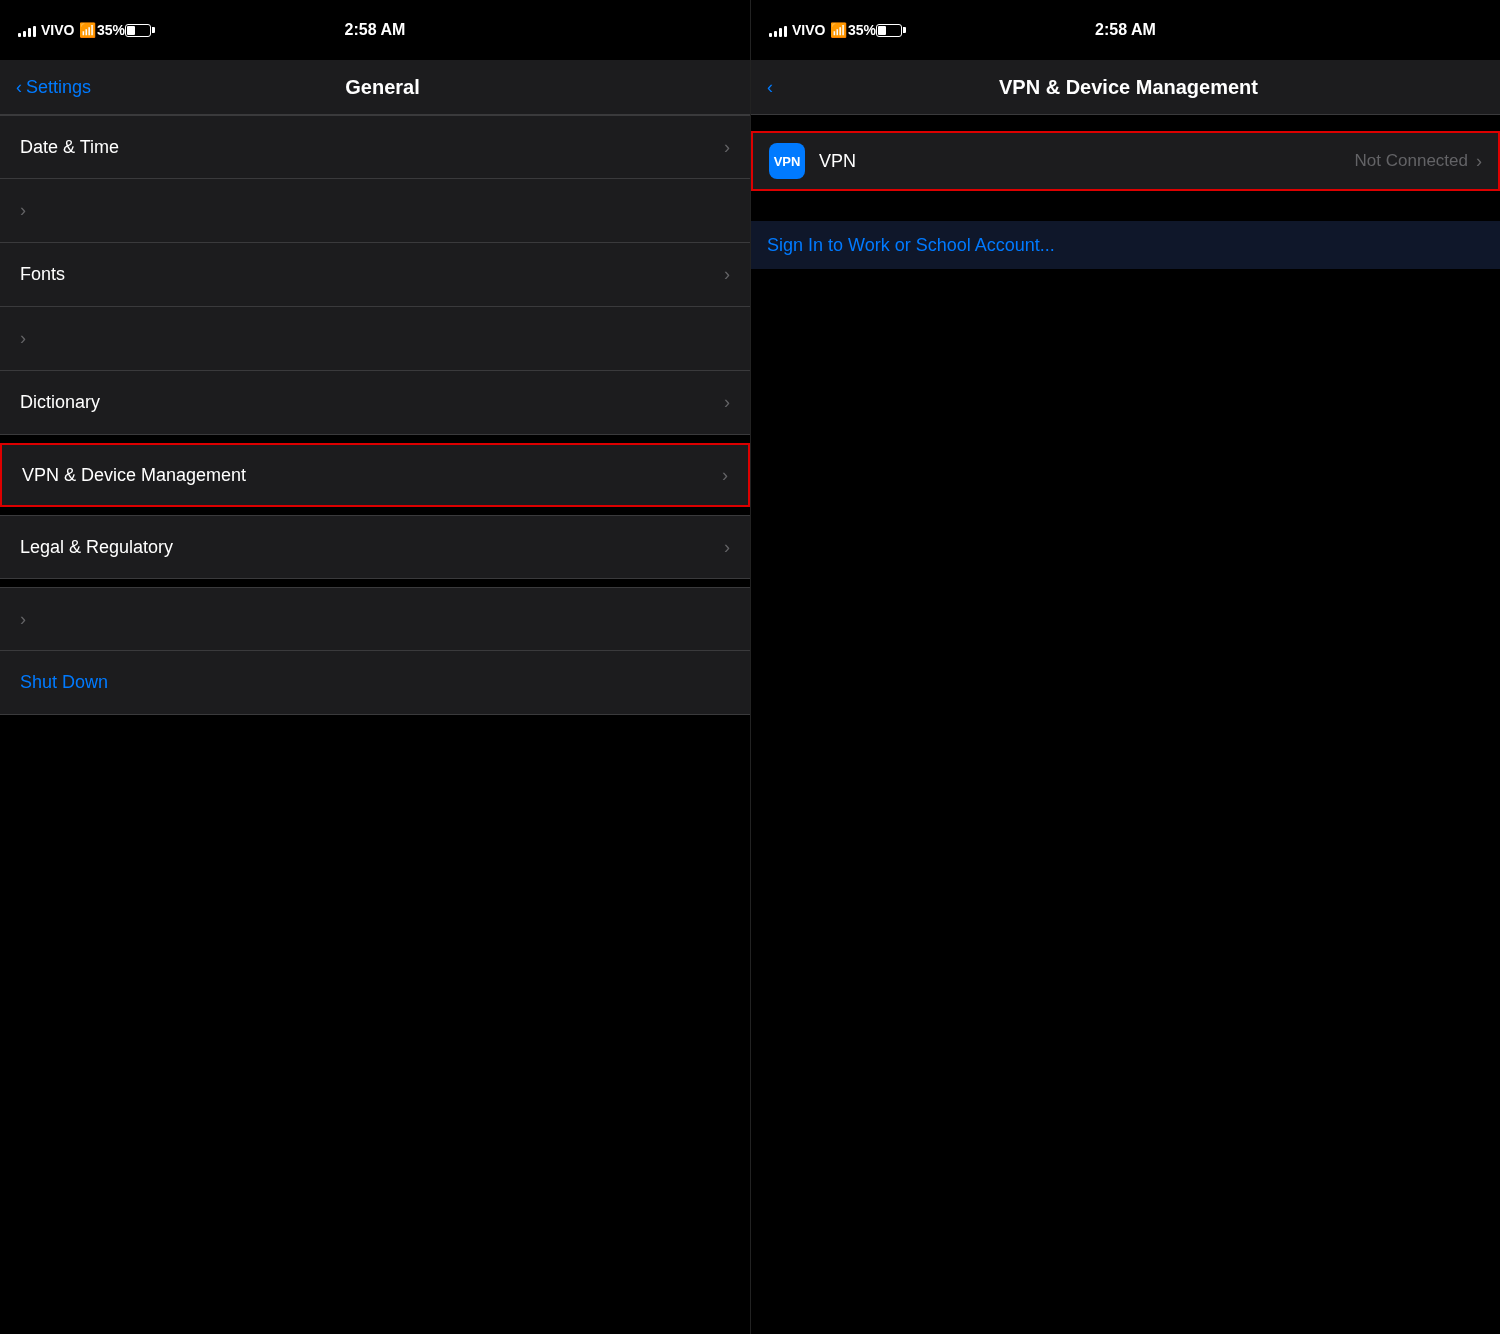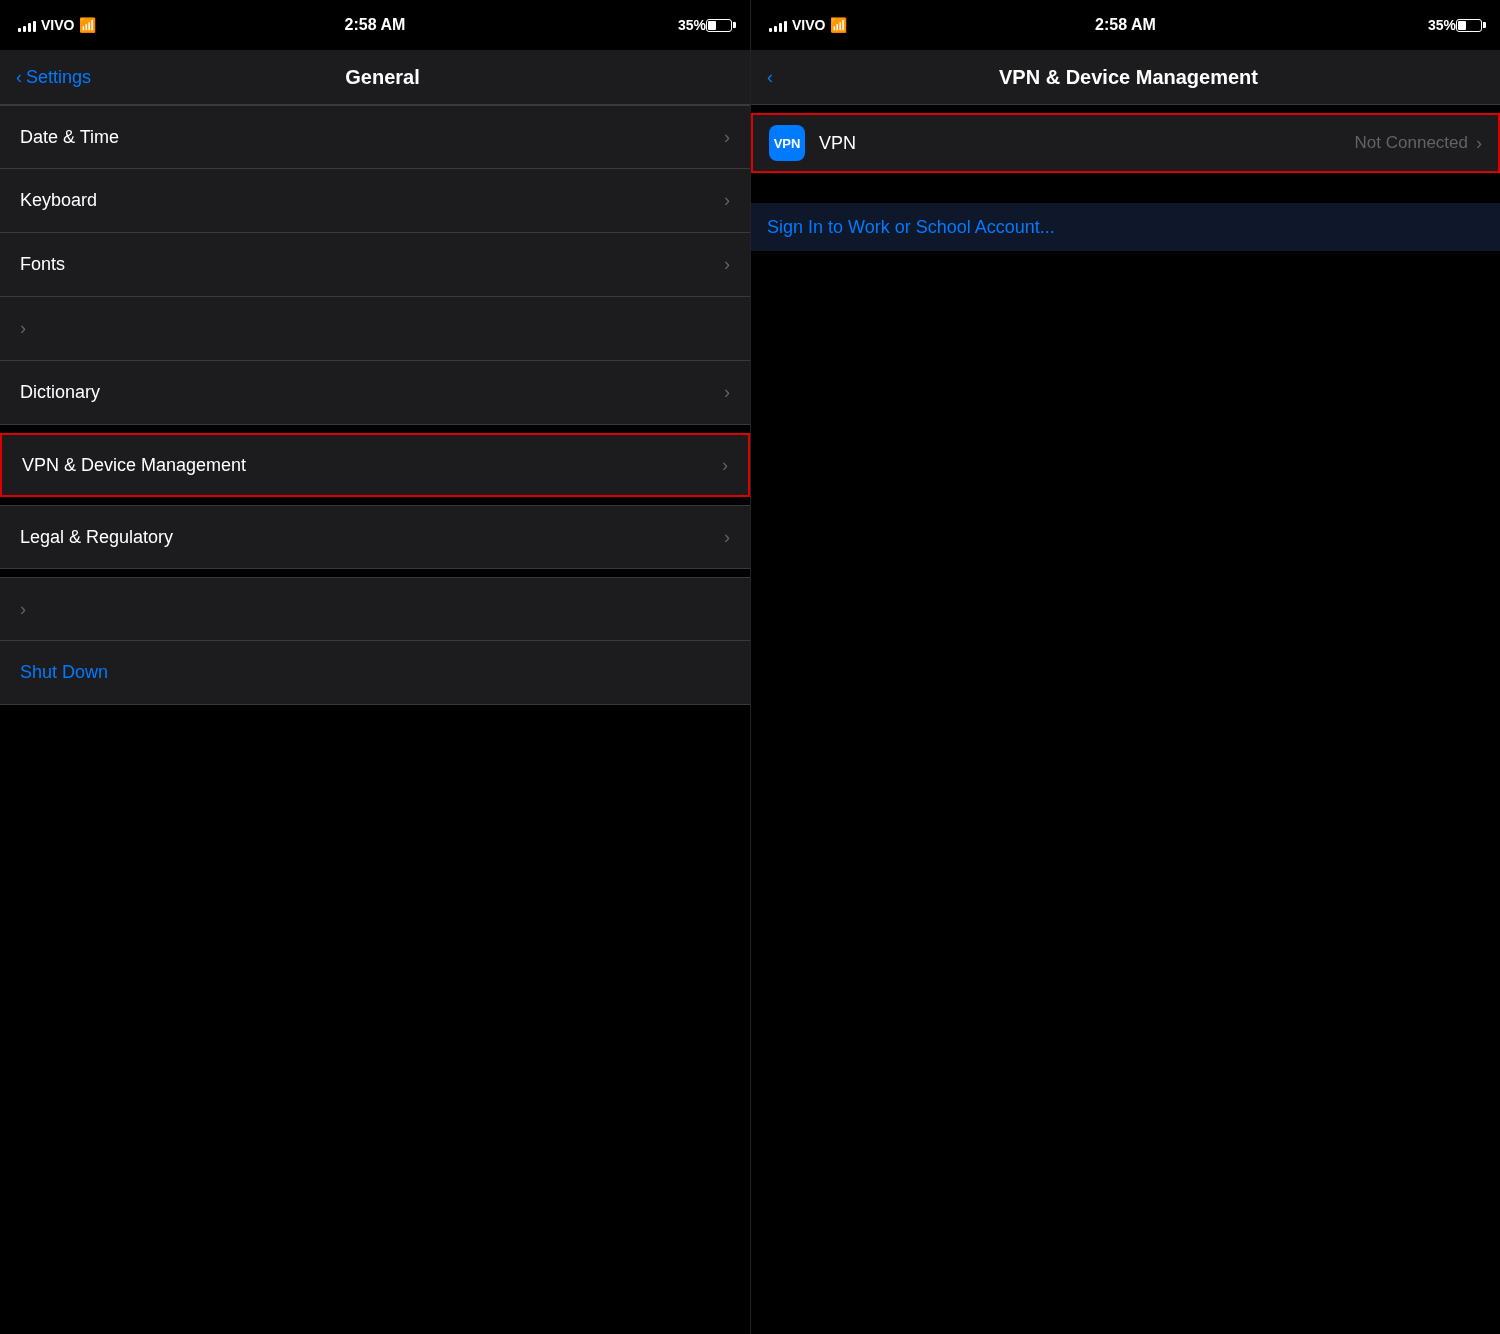--- a/index.html
+++ b/index.html
@@ -28,25 +28,24 @@
       height: 1334px;
       background: #000;
       display: flex;
       flex-direction: column;
       flex-shrink: 0;
       border-left: 1px solid #222;
     }
 
     
     .status-bar {
-      height: 50px;
-      background: #000;
-      display: flex;
-      align-items: center;
-      justify-content: space-between;
+      height: 60px;
+      background: #000;
+      display: flex;
+      align-items: center;
       padding: 0 18px;
       flex-shrink: 0;
     }
     .status-left {
       display: flex;
       align-items: center;
       gap: 5px;
       color: #fff;
       font-size: 14px;
       font-weight: 600;
@@ -201,21 +200,21 @@
     }
 
     .vpn-item {
       background: #1c1c1e;
       border: 2px solid #d00;
       height: 60px;
       display: flex;
       align-items: center;
       padding: 0 16px;
       cursor: pointer;
-      margin: 8px 0;
+      margin: 16px 0;
     }
 
     .vpn-icon {
       width: 36px;
       height: 36px;
       background: #007AFF;
       border-radius: 8px;
       display: flex;
       align-items: center;
       justify-content: center;
@@ -297,21 +296,20 @@
   </div>
 
   <div class="settings-content">
 
     <div class="settings-group">
       <div class="settings-item">
         <span class="settings-item-label">Date &amp; Time</span>
         <span class="chevron">›</span>
       </div>
       <div class="settings-item">
-        <span class="settings-item-label">Keyboard</span>
         <span class="chevron">›</span>
       </div>
       <div class="settings-item">
         <span class="settings-item-label">Fonts</span>
         <span class="chevron">›</span>
       </div>
       <div class="settings-item">
         <span class="chevron">›</span>
       </div>
       <div class="settings-item">

